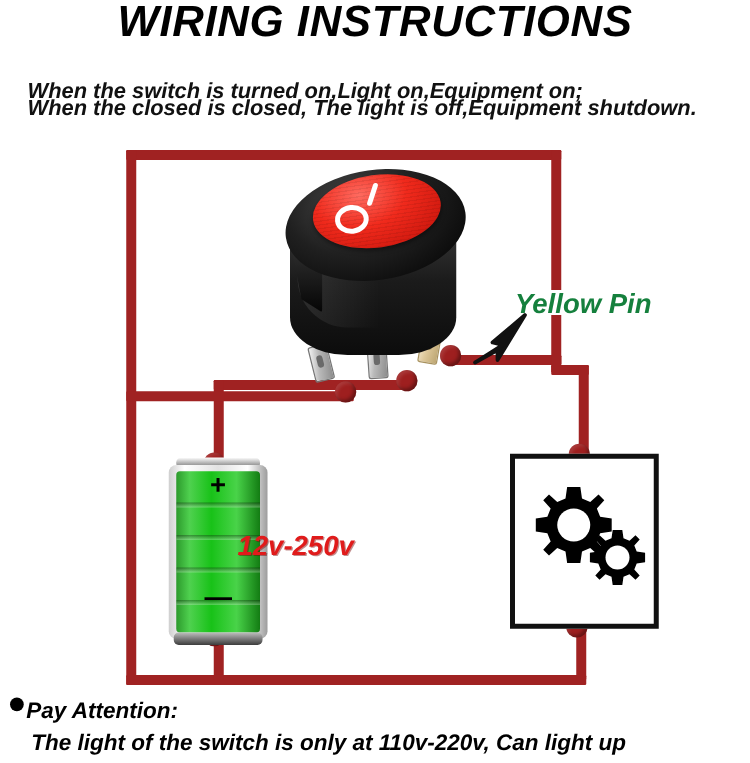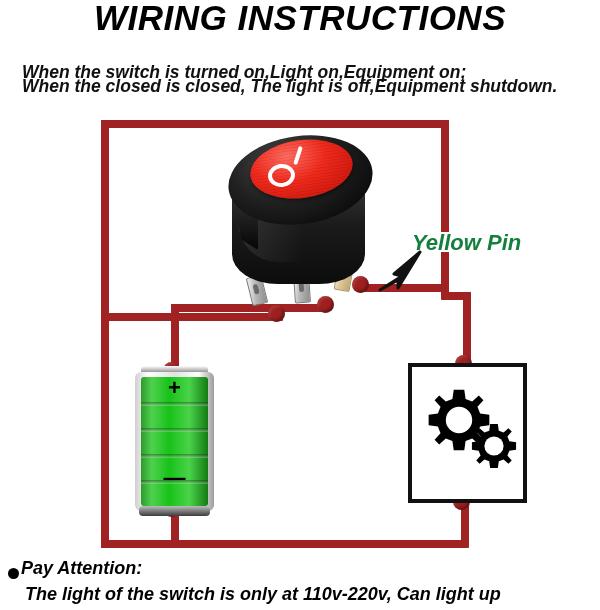--- a/index.html
+++ b/index.html
@@ -46,21 +46,21 @@
   #attention-row {
     position: absolute;
     left: 8px;
     top: 558px;
     font-size: 18px;
     font-style: italic;
     font-weight: bold;
     color: #000;
     white-space: nowrap;
     display: flex;
-    align-items: flex-end;
+    align-items: flex-start;
   }
   #attention-bullet {
     display: inline-block;
     width: 11px; height: 11px;
     border-radius: 50%;
     background: #000;
     margin-right: 2px;
   }
   #attention-line2 {
     position: absolute;
@@ -361,20 +361,21 @@
     <div id="bat-core">
       <div class="bat-seg-line" style="top:25px;"></div>
       <div class="bat-seg-line" style="top:51px;"></div>
       <div class="bat-seg-line" style="top:77px;"></div>
       <div class="bat-seg-line" style="top:103px;"></div>
     </div>
     <div id="bat-plus">+</div>
     <div id="bat-minus">—</div>
     <div id="bat-cap-bottom"></div>
   </div>
+  <div id="voltage-label">12v-250v</div>
 
   <div id="equipment-box">
     <svg id="gear-big" width="66" height="66" viewBox="0 0 100 100">
       <path fill="#000" d="M50 4 L58 4 L60 18 L70 22 L80 13 L87 20 L78 30 L82 40 L96 42 L96 58 L82 60 L78 70 L87 80 L80 87 L70 78 L60 82 L58 96 L42 96 L40 82 L30 78 L20 87 L13 80 L22 70 L18 60 L4 58 L4 42 L18 40 L22 30 L13 20 L20 13 L30 22 L40 18 L42 4 Z"></path>
       <circle cx="50" cy="50" r="20" fill="#fff"></circle>
     </svg>
     <svg id="gear-small" width="48" height="48" viewBox="0 0 100 100">
       <path fill="#000" d="M50 4 L58 4 L60 18 L70 22 L80 13 L87 20 L78 30 L82 40 L96 42 L96 58 L82 60 L78 70 L87 80 L80 87 L70 78 L60 82 L58 96 L42 96 L40 82 L30 78 L20 87 L13 80 L22 70 L18 60 L4 58 L4 42 L18 40 L22 30 L13 20 L20 13 L30 22 L40 18 L42 4 Z"></path>
       <circle cx="50" cy="50" r="20" fill="#fff"></circle>
     </svg>

